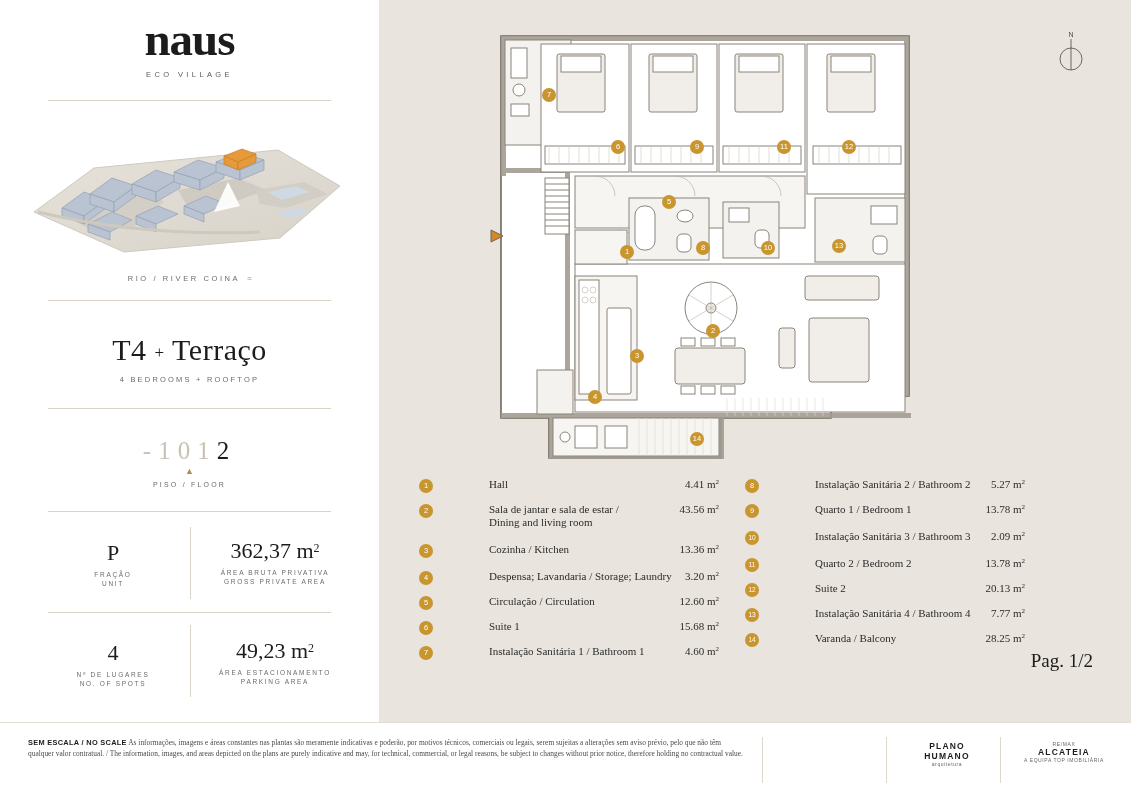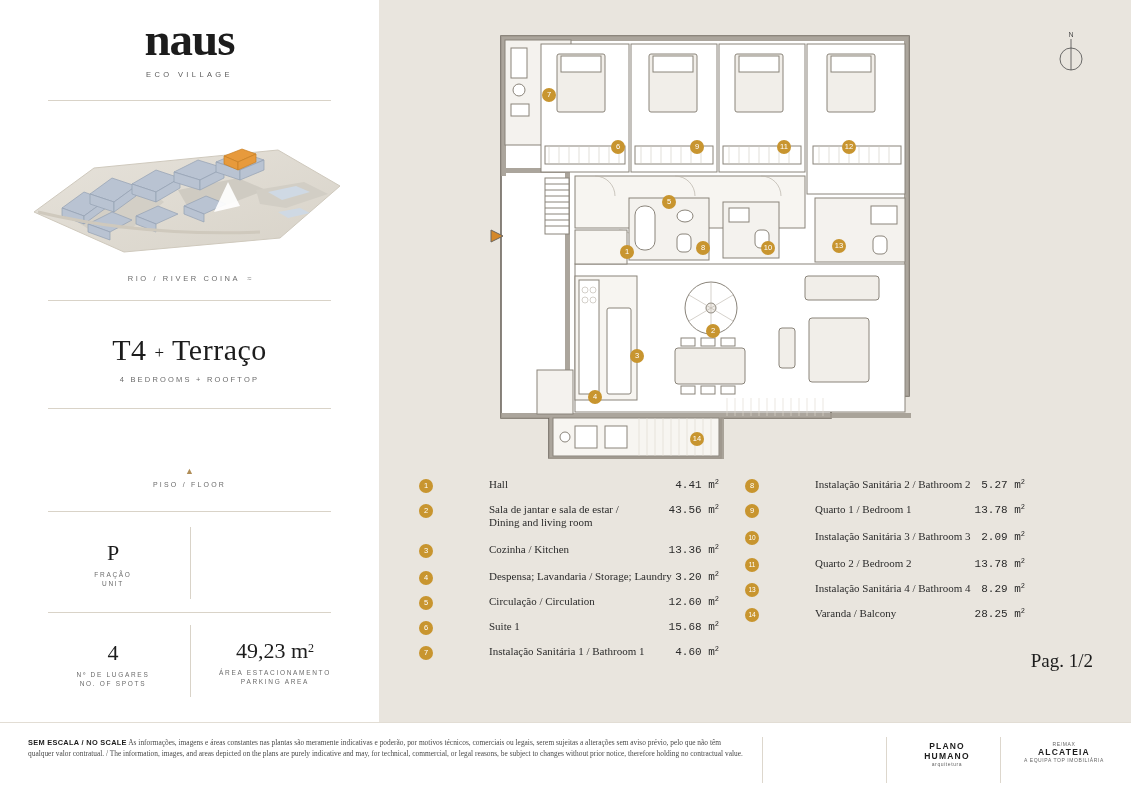--- a/index.html
+++ b/index.html
@@ -57,21 +57,21 @@
   #watermark{position:absolute;left:110px;top:300px;width:190px;height:130px;opacity:.35;}
 
   
   #legend{position:absolute;left:40px;top:478px;width:690px;height:220px;}
   .lgcol{position:absolute;top:0;}
   .lgitem{position:relative;margin-bottom:0;height:25px;}
   .num{position:absolute;left:0;top:1px;width:14px;height:14px;border-radius:50%;
     background:#c8952f;color:#fff;font-family:"Liberation Sans",sans-serif;font-size:7.5px;
     line-height:14px;text-align:center;}
   .lgname{position:absolute;left:22px;top:0;font-family:"Liberation Serif",serif;font-size:11px;color:#2b2b2b;line-height:12.5px;margin-left:48px;}
-  .lgarea{position:absolute;right:0;top:0;font-family:Liberation Mono, monospace;font-size:11px;color:#2b2b2b;white-space:nowrap;text-align:center;}
+  .lgarea{position:absolute;right:0;top:0;font-family:Liberation Serif, serif;font-size:11px;color:#2b2b2b;white-space:nowrap;text-align:center;}
   .lgarea .sup{font-size:7px;vertical-align:4px;}
 
   #pagelbl{position:absolute;right:38px;bottom:50px;font-family:"Liberation Serif",serif;font-size:19px;color:#1c1c1c;}
 
   
   #footer{position:absolute;left:0;top:722px;width:1131px;height:78px;background:#fff;border-top:1px solid #e2ddd4;}
   #disclaimer{position:absolute;left:28px;top:15px;width:720px;
     font-family:"Liberation Serif",serif;font-size:7.4px;line-height:10.5px;color:#4a4a4a;}
   #disclaimer b{font-family:"Liberation Sans",sans-serif;font-size:7.4px;letter-spacing:.3px;color:#1c1c1c;}
   .fdiv{position:absolute;top:14px;width:1px;height:46px;background:#ddd7cd;}
@@ -155,35 +155,43 @@
 
     <div class="title">
       <span>T4</span>
       <span class="plus">+</span>
       <span>Terraço</span>
     </div>
     <div class="subtitle">4 BEDROOMS + ROOFTOP</div>
 
     <div class="divider" style="top:408px"></div>
 
+    <div class="floors">
+      <span>-1</span><span>0</span><span>1</span><span class="sel">2</span>
+    </div>
     <div class="floor-mark">▲</div>
     <div class="floor-lbl">PISO / FLOOR</div>
 
     <div class="divider" style="top:511px"></div>
 
     <div class="vline" style="left:190px;top:527px;height:72px;"></div>
     <div class="vline" style="left:190px;top:625px;height:72px;"></div>
     <div class="divider" style="top:612px"></div>
 
     <div class="statcell" style="left:48px;top:540px;width:130px;">
       <div class="stat-big">P</div>
       <div class="stat-l1">FRAÇÃO</div>
       <div class="stat-l2">UNIT</div>
     </div>
 
+    <div class="statcell" style="left:200px;top:538px;width:150px;">
+      <div class="stat-big"><span>362,37 m</span><span class="sup">2</span></div>
+      <div class="stat-l1">ÁREA BRUTA PRIVATIVA</div>
+      <div class="stat-l2">GROSS PRIVATE AREA</div>
+    </div>
 
     <div class="statcell" style="left:48px;top:640px;width:130px;">
       <div class="stat-big">4</div>
       <div class="stat-l1">Nº DE LUGARES</div>
       <div class="stat-l2">NO. OF SPOTS</div>
     </div>
 
     <div class="statcell" style="left:200px;top:638px;width:150px;">
       <div class="stat-big"><span>49,23 m</span><span class="sup">2</span></div>
       <div class="stat-l1">ÁREA ESTACIONAMENTO</div>
@@ -420,23 +428,28 @@
           <span class="num" style="font-size:6.5px">10</span>
           <span class="lgname">Instalação Sanitária 3 / Bathroom 3</span>
           <span class="lgarea"><span>2.09 m</span><span class="sup">2</span></span>
         </div>
         <div class="lgitem" style="height:25px">
           <span class="num" style="font-size:6.5px">11</span>
           <span class="lgname">Quarto 2 / Bedroom 2</span>
           <span class="lgarea"><span>13.78 m</span><span class="sup">2</span></span>
         </div>
         <div class="lgitem" style="height:25px">
+          <span class="num" style="font-size:6.5px">12</span>
+          <span class="lgname">Suite 2</span>
+          <span class="lgarea"><span>20.13 m</span><span class="sup">2</span></span>
+        </div>
+        <div class="lgitem" style="height:25px">
           <span class="num" style="font-size:6.5px">13</span>
           <span class="lgname">Instalação Sanitária 4 / Bathroom 4</span>
-          <span class="lgarea"><span>8.29 m</span><span class="sup">2</span></span>
+          <span class="lgarea"><span>7.77 m</span><span class="sup">2</span></span>
         </div>
         <div class="lgitem" style="height:25px">
           <span class="num" style="font-size:6.5px">14</span>
           <span class="lgname">Varanda / Balcony</span>
           <span class="lgarea"><span>28.25 m</span><span class="sup">2</span></span>
         </div>
       </div>
     </div>
 
     <div id="pagelbl">Pag. 1/2</div>

